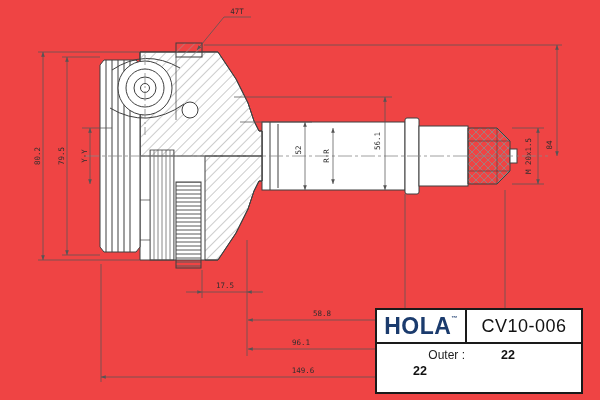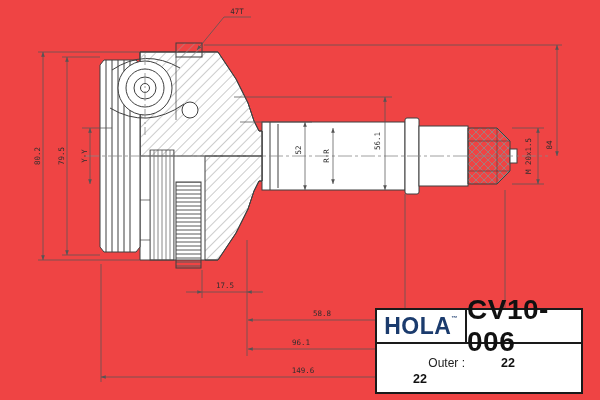--- a/index.html
+++ b/index.html
@@ -7,22 +7,22 @@
          font-family:"Liberation Sans",sans-serif;}
   svg text{font-family:"DejaVu Sans Mono",monospace;font-size:7.5px;fill:#2e2e2e;}
   .label-block{position:absolute;left:375px;top:308px;width:208px;height:86px;
     background:#fff;border:2px solid #1a1a1a;box-sizing:border-box;z-index:2;}
   .lb-top{display:flex;height:32px;border-bottom:2px solid #1a1a1a;}
   .lb-brand{width:88px;border-right:2px solid #1a1a1a;display:flex;align-items:center;
     justify-content:center;}
   .brand-text{color:#1b3b6d;font-weight:bold;font-size:23px;letter-spacing:.5px;line-height:1;}
   .brand-tm{font-size:6px;vertical-align:top;color:#1b3b6d;font-weight:bold;}
   .lb-part{flex:1;display:flex;align-items:center;justify-content:center;
-    font-size:28px;font-weight:bold;color:#111;letter-spacing:.5px;}
-  .lb-specs{padding-top:11px;}
+    font-size:18px;font-weight:normal;color:#111;letter-spacing:.5px;}
+  .lb-specs{padding-top:3px;}
   .spec-row{display:flex;line-height:16px;}
   .spec-label{width:88px;text-align:right;font-size:12px;color:#222;}
   .spec-value{margin-left:36px;font-size:12.5px;font-weight:bold;color:#111;}
 </style>
 </head>
 <body>
 
 <div class="stage">
 
 <svg width="600" height="400" viewBox="0 0 600 400">

